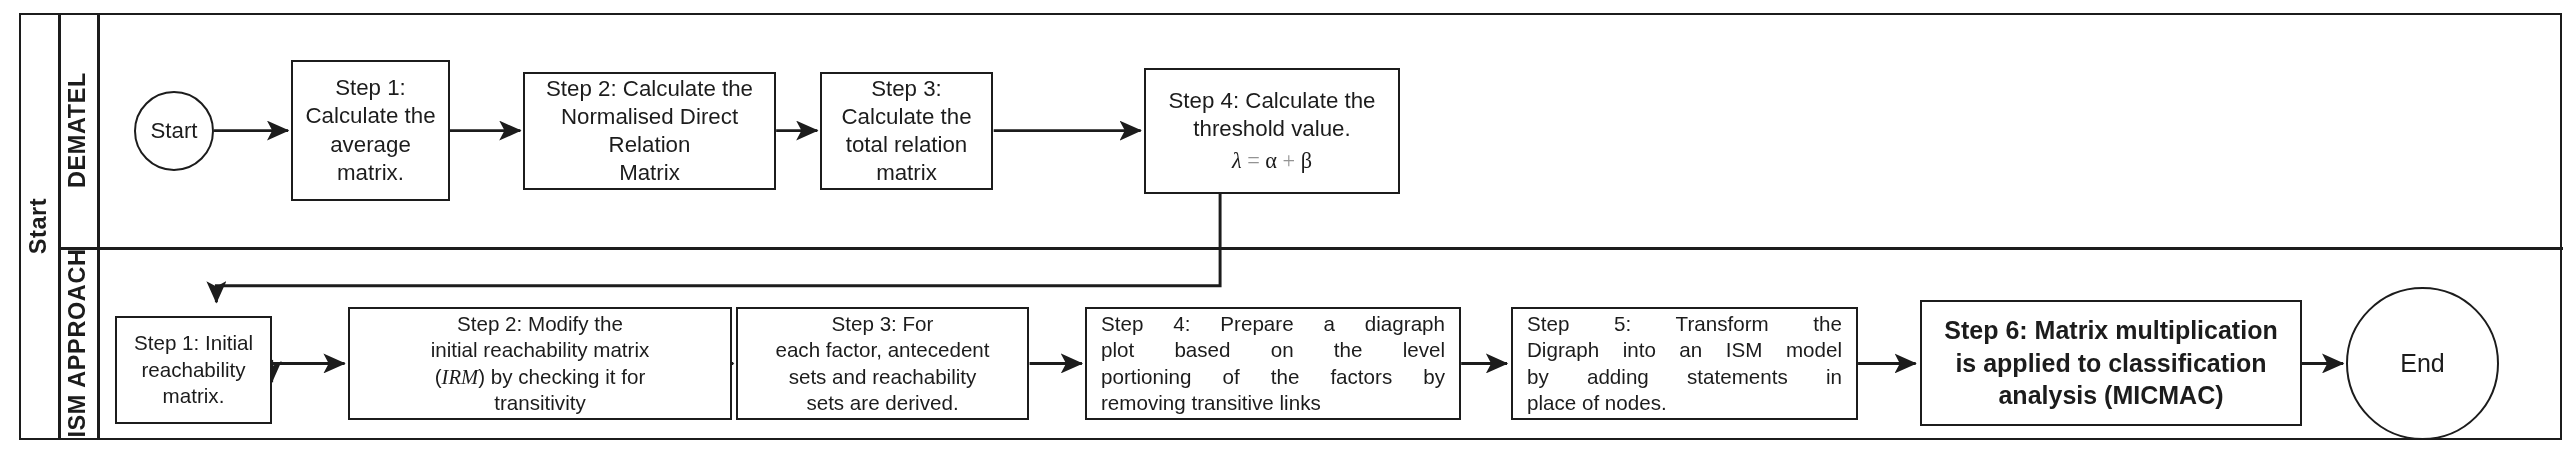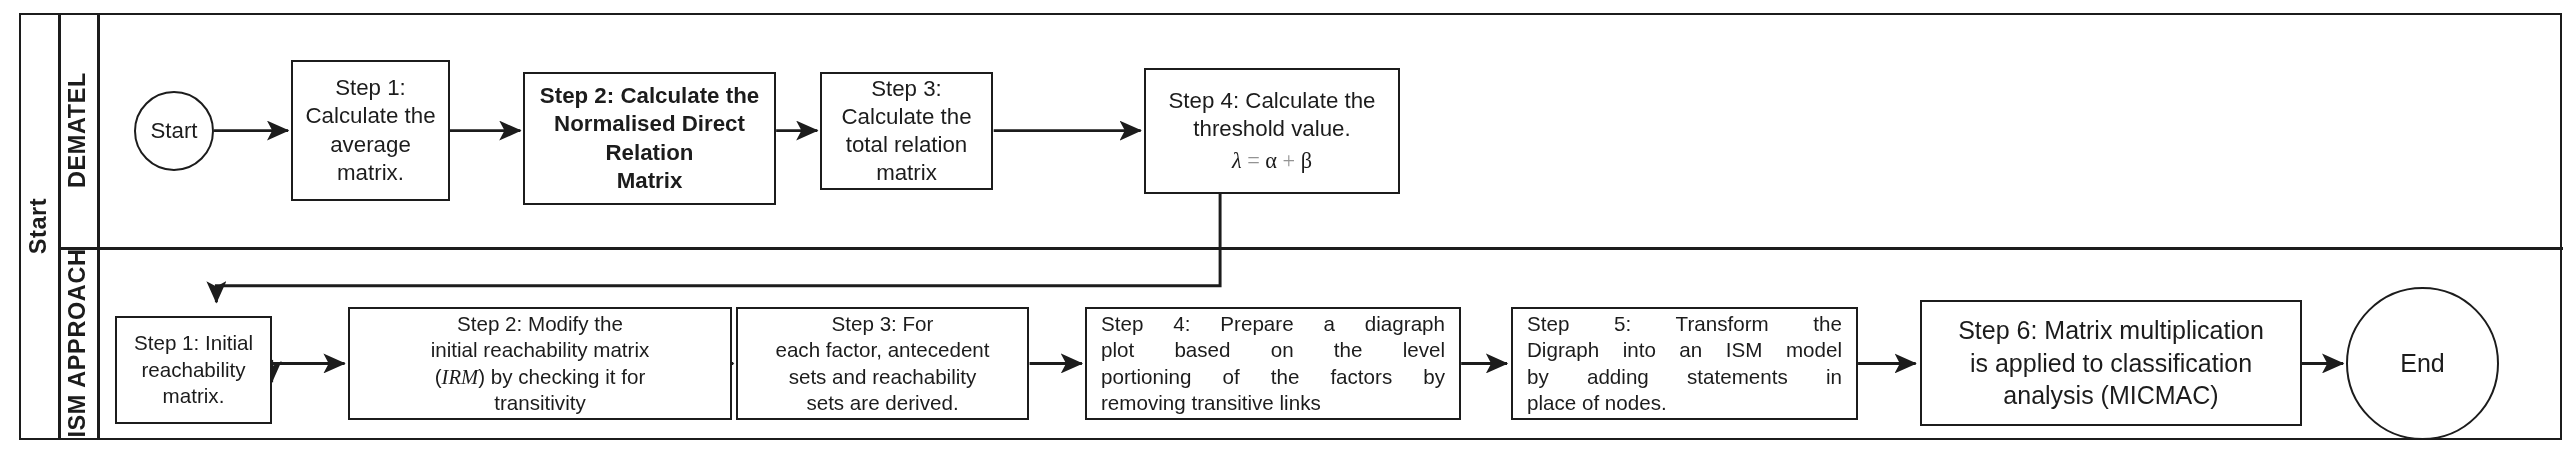--- a/index.html
+++ b/index.html
@@ -28,39 +28,39 @@
           white-space:nowrap;font-weight:bold;font-size:23.5px;letter-spacing:0.6px;}
 
   
   .box{position:absolute;border:2.4px solid var(--line);background:var(--bg);
        box-sizing:border-box;display:flex;flex-direction:column;
        align-items:center;justify-content:center;text-align:center;}
   .box .lines{width:100%;}
   .jline{line-height:1.26;}
   .lane1 .jline{font-size:22.3px;}
   .lane2 .jline{font-size:20.6px;line-height:1.28;}
-  .big .jline{font-size:25px;line-height:1.3;}
+  .big .jline{font-size:25px;line-height:1.3;font-weight:bold;}
   .justify{padding:12px 14px;}
   .justify .jline{text-align:justify;text-align-last:justify;}
   .justify .jline:last-child{text-align:left;text-align-last:left;}
 
   em{font-family:"Liberation Serif", serif;font-style:italic;}
   .faint{color:var(--faint);}
 
   .circle{position:absolute;border:2.4px solid var(--line);border-radius:50%;
           background:var(--bg);box-sizing:border-box;
           display:flex;align-items:center;justify-content:center;}
   .circle.start{left:134px;top:91px;width:80px;height:80px;font-size:22.3px;}
   .circle.end{left:2346px;top:287px;width:153px;height:153px;font-size:25px;}
 
   .formula{font-family:"Liberation Serif", serif;font-size:23.5px;margin-top:4px;}
 
   
   #d1{left:291px;top:60px;width:159px;height:141px;}
-  #d2{left:523px;top:72px;width:253px;height:133px;font-weight:bold;}
+  #d2{left:523px;top:72px;width:253px;height:118px;}
   #d3{left:820px;top:72px;width:173px;height:118px;}
   #d4{left:1144px;top:68px;width:256px;height:126px;}
   #i1{left:115px;top:316px;width:157px;height:108px;}
   #i2{left:348px;top:307px;width:384px;height:113px;}
   #i3{left:736px;top:307px;width:293px;height:113px;align-items:center;}
   #i4{left:1085px;top:307px;width:376px;height:113px;}
   #i5{left:1511px;top:307px;width:347px;height:113px;}
   #i6{left:1920px;top:300px;width:382px;height:126px;}
 </style>
 </head>

